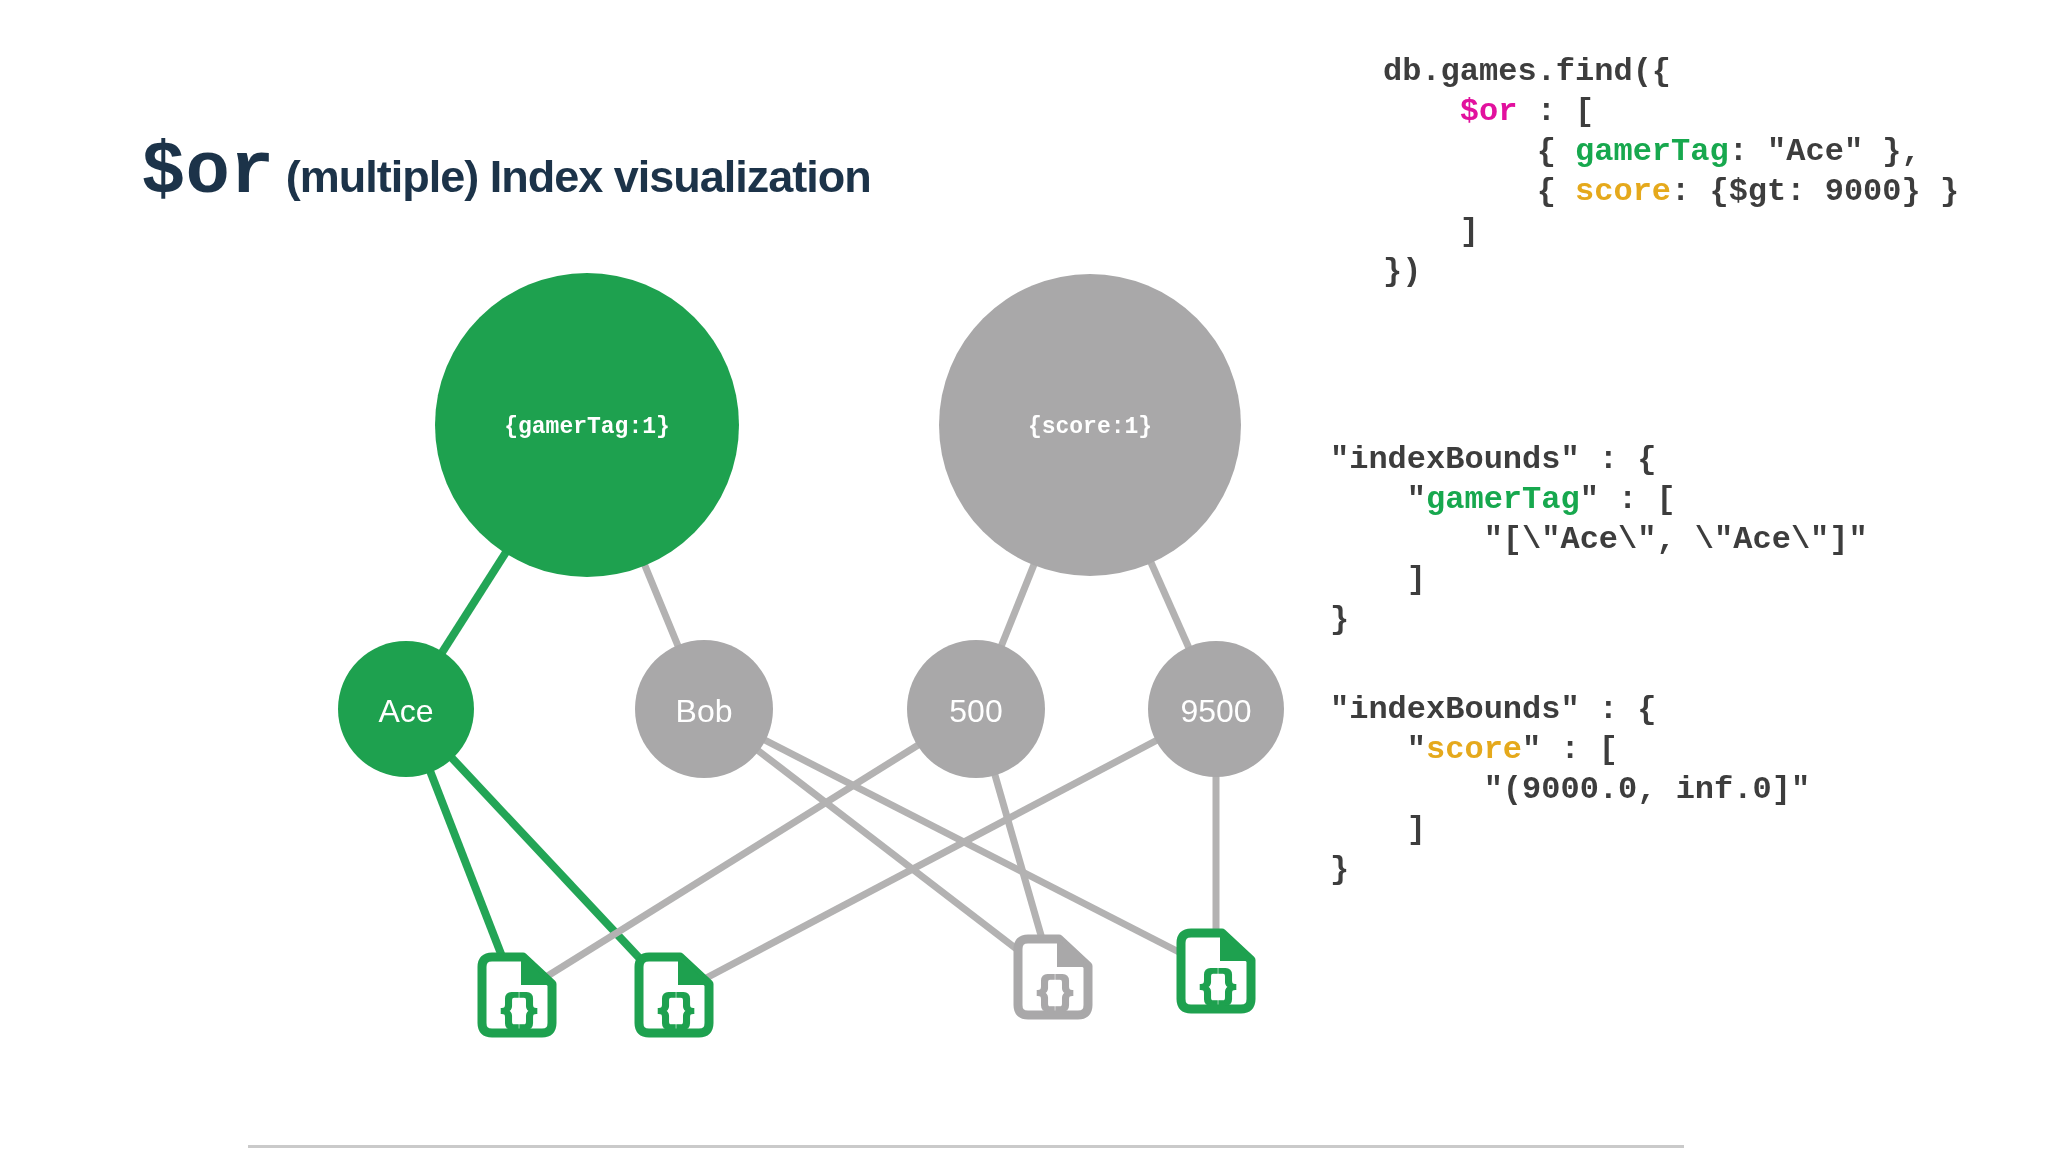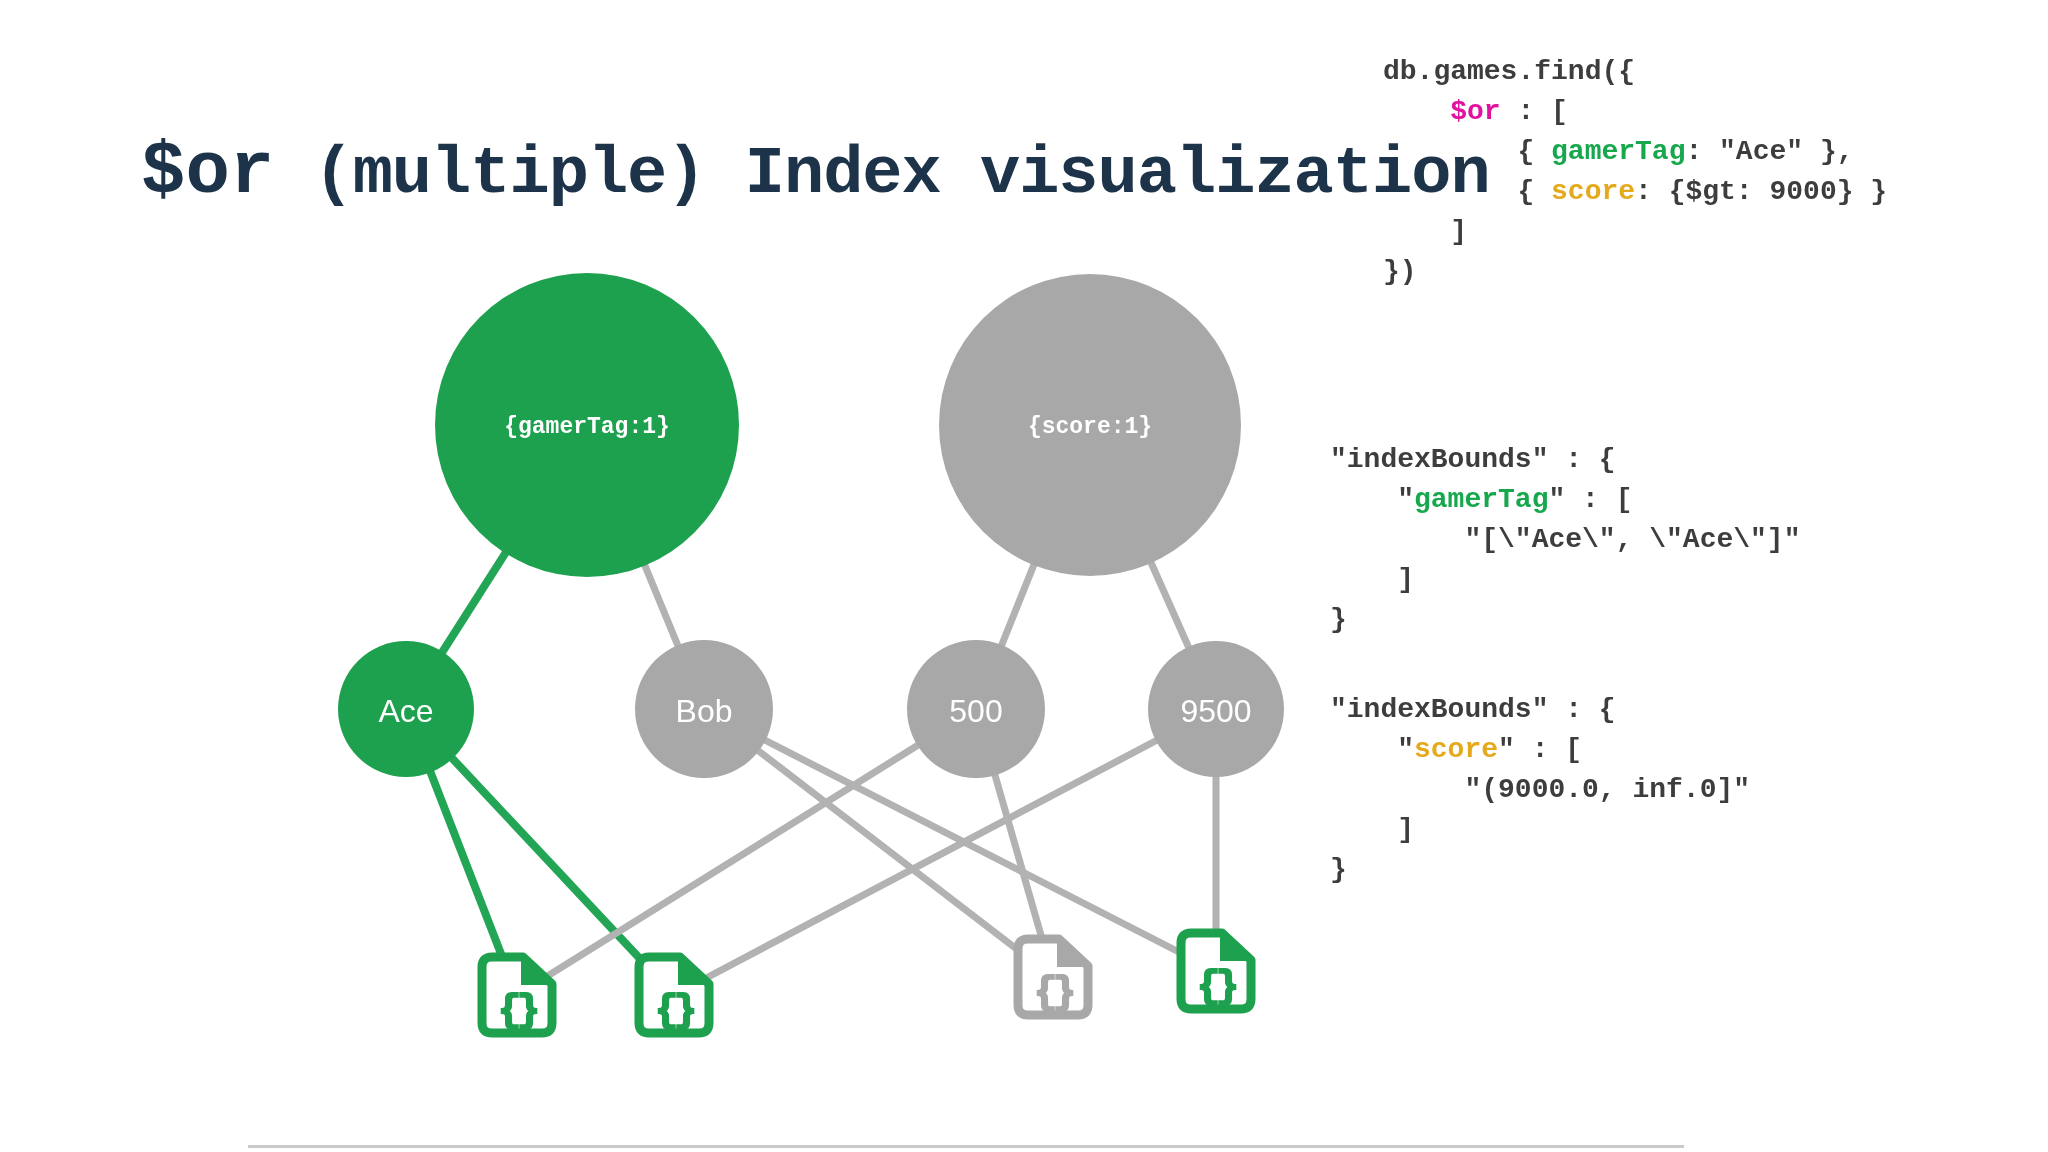--- a/index.html
+++ b/index.html
@@ -1,24 +1,24 @@
 <!DOCTYPE html>
 <html style="--navy: #1c3349;"><head>
 <meta charset="utf-8">
 <style>
   html,body{margin:0;padding:0;background:#ffffff;}
   #slide{position:relative;width:2048px;height:1152px;overflow:hidden;background:#ffffff;
          font-family:"Liberation Sans",sans-serif;}
   #graph-svg{position:absolute;left:0;top:0;}
   #title{position:absolute;left:141px;top:134px;line-height:76px;white-space:pre;color:var(--navy,#1c3349);}
   #title .title-code{font-family:"Liberation Mono",monospace;font-weight:bold;font-size:74px;}
-  #title .title-rest{font-family:Liberation Mono, monospace;font-weight:bold;font-size:67px;letter-spacing:-1px;}
+  #title .title-rest{font-family:Liberation Sans, sans-serif;font-weight:bold;font-size:45px;letter-spacing:-1px;}
   #code-layer{position:absolute;left:0;top:0;width:100%;height:100%;}
   .code-block{position:absolute;font-family:"Liberation Mono",monospace;font-weight:bold;
-              font-size:28px;line-height:40px;white-space:pre;}
+              font-size:32px;line-height:40px;white-space:pre;}
   .code-line{white-space:pre;}
   #footer-divider{position:absolute;height:3px;}
   svg text{user-select:none;}
 </style>
 </head>
 <body>
 
 <div id="slide">
 
   <svg id="graph-svg" width="2048" height="1152" viewBox="0 0 2048 1152">

